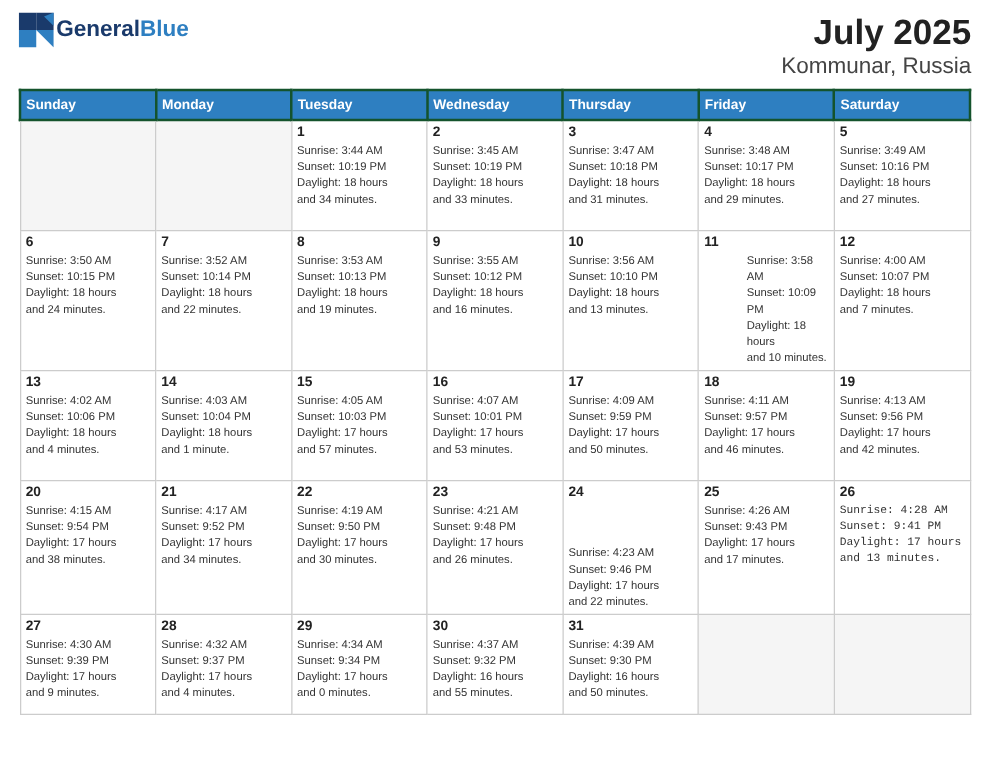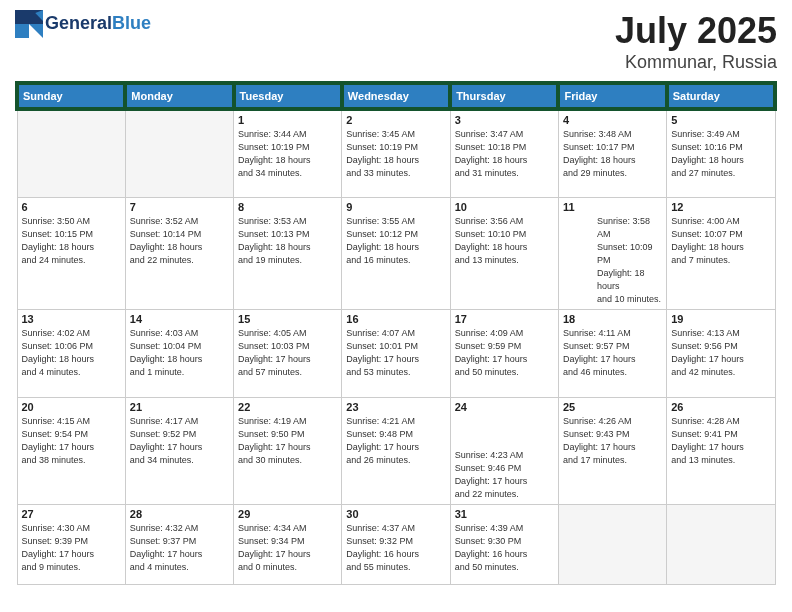--- a/index.html
+++ b/index.html
@@ -37,41 +37,41 @@
     }
     .logo-icon {
       width: 28px;
       height: 28px;
       margin-right: 2px;
     }
     .title-block {
       text-align: right;
     }
     .month-title {
-      font-size: 36px;
+      font-size: 28px;
       font-weight: bold;
       color: #222;
     }
     .location {
       font-size: 18px;
       color: #444;
     }
     .calendar {
       width: 100%;
       border-collapse: collapse;
       font-size: 9.5px;
     }
     .calendar th {
       background: #2e7fc1;
       color: #fff;
       padding: 5px 4px;
       text-align: left;
       font-size: 11px;
       font-weight: bold;
-      border: 4px solid #14532d;
+      border: 2px solid #14532d;
     }
     .calendar td {
       border: 1px solid #ccc;
       vertical-align: top;
       padding: 3px 4px;
       width: calc(100% / 7);
       height: 88px;
       background: #fff;
     }
     .calendar td.empty {
@@ -308,21 +308,21 @@
           </td>
           <td>
             <span class="day-num">25</span>
             <div class="day-info" style="white-space: pre-line;">Sunrise: 4:26 AM
 Sunset: 9:43 PM
 Daylight: 17 hours
 and 17 minutes.</div>
           </td>
           <td>
             <span class="day-num">26</span>
-            <div class="day-info" style="white-space: pre-line;">Sunrise: 4:28 AM
+            <div class="day-info" style="white-space: pre-line; font-family: Liberation Mono, monospace;">Sunrise: 4:28 AM
 Sunset: 9:41 PM
 Daylight: 17 hours
 and 13 minutes.</div>
           </td>
         </tr>
         <tr class="last-row">
           <td>
             <span class="day-num">27</span>
             <div class="day-info" style="white-space: pre-line;">Sunrise: 4:30 AM
 Sunset: 9:39 PM

